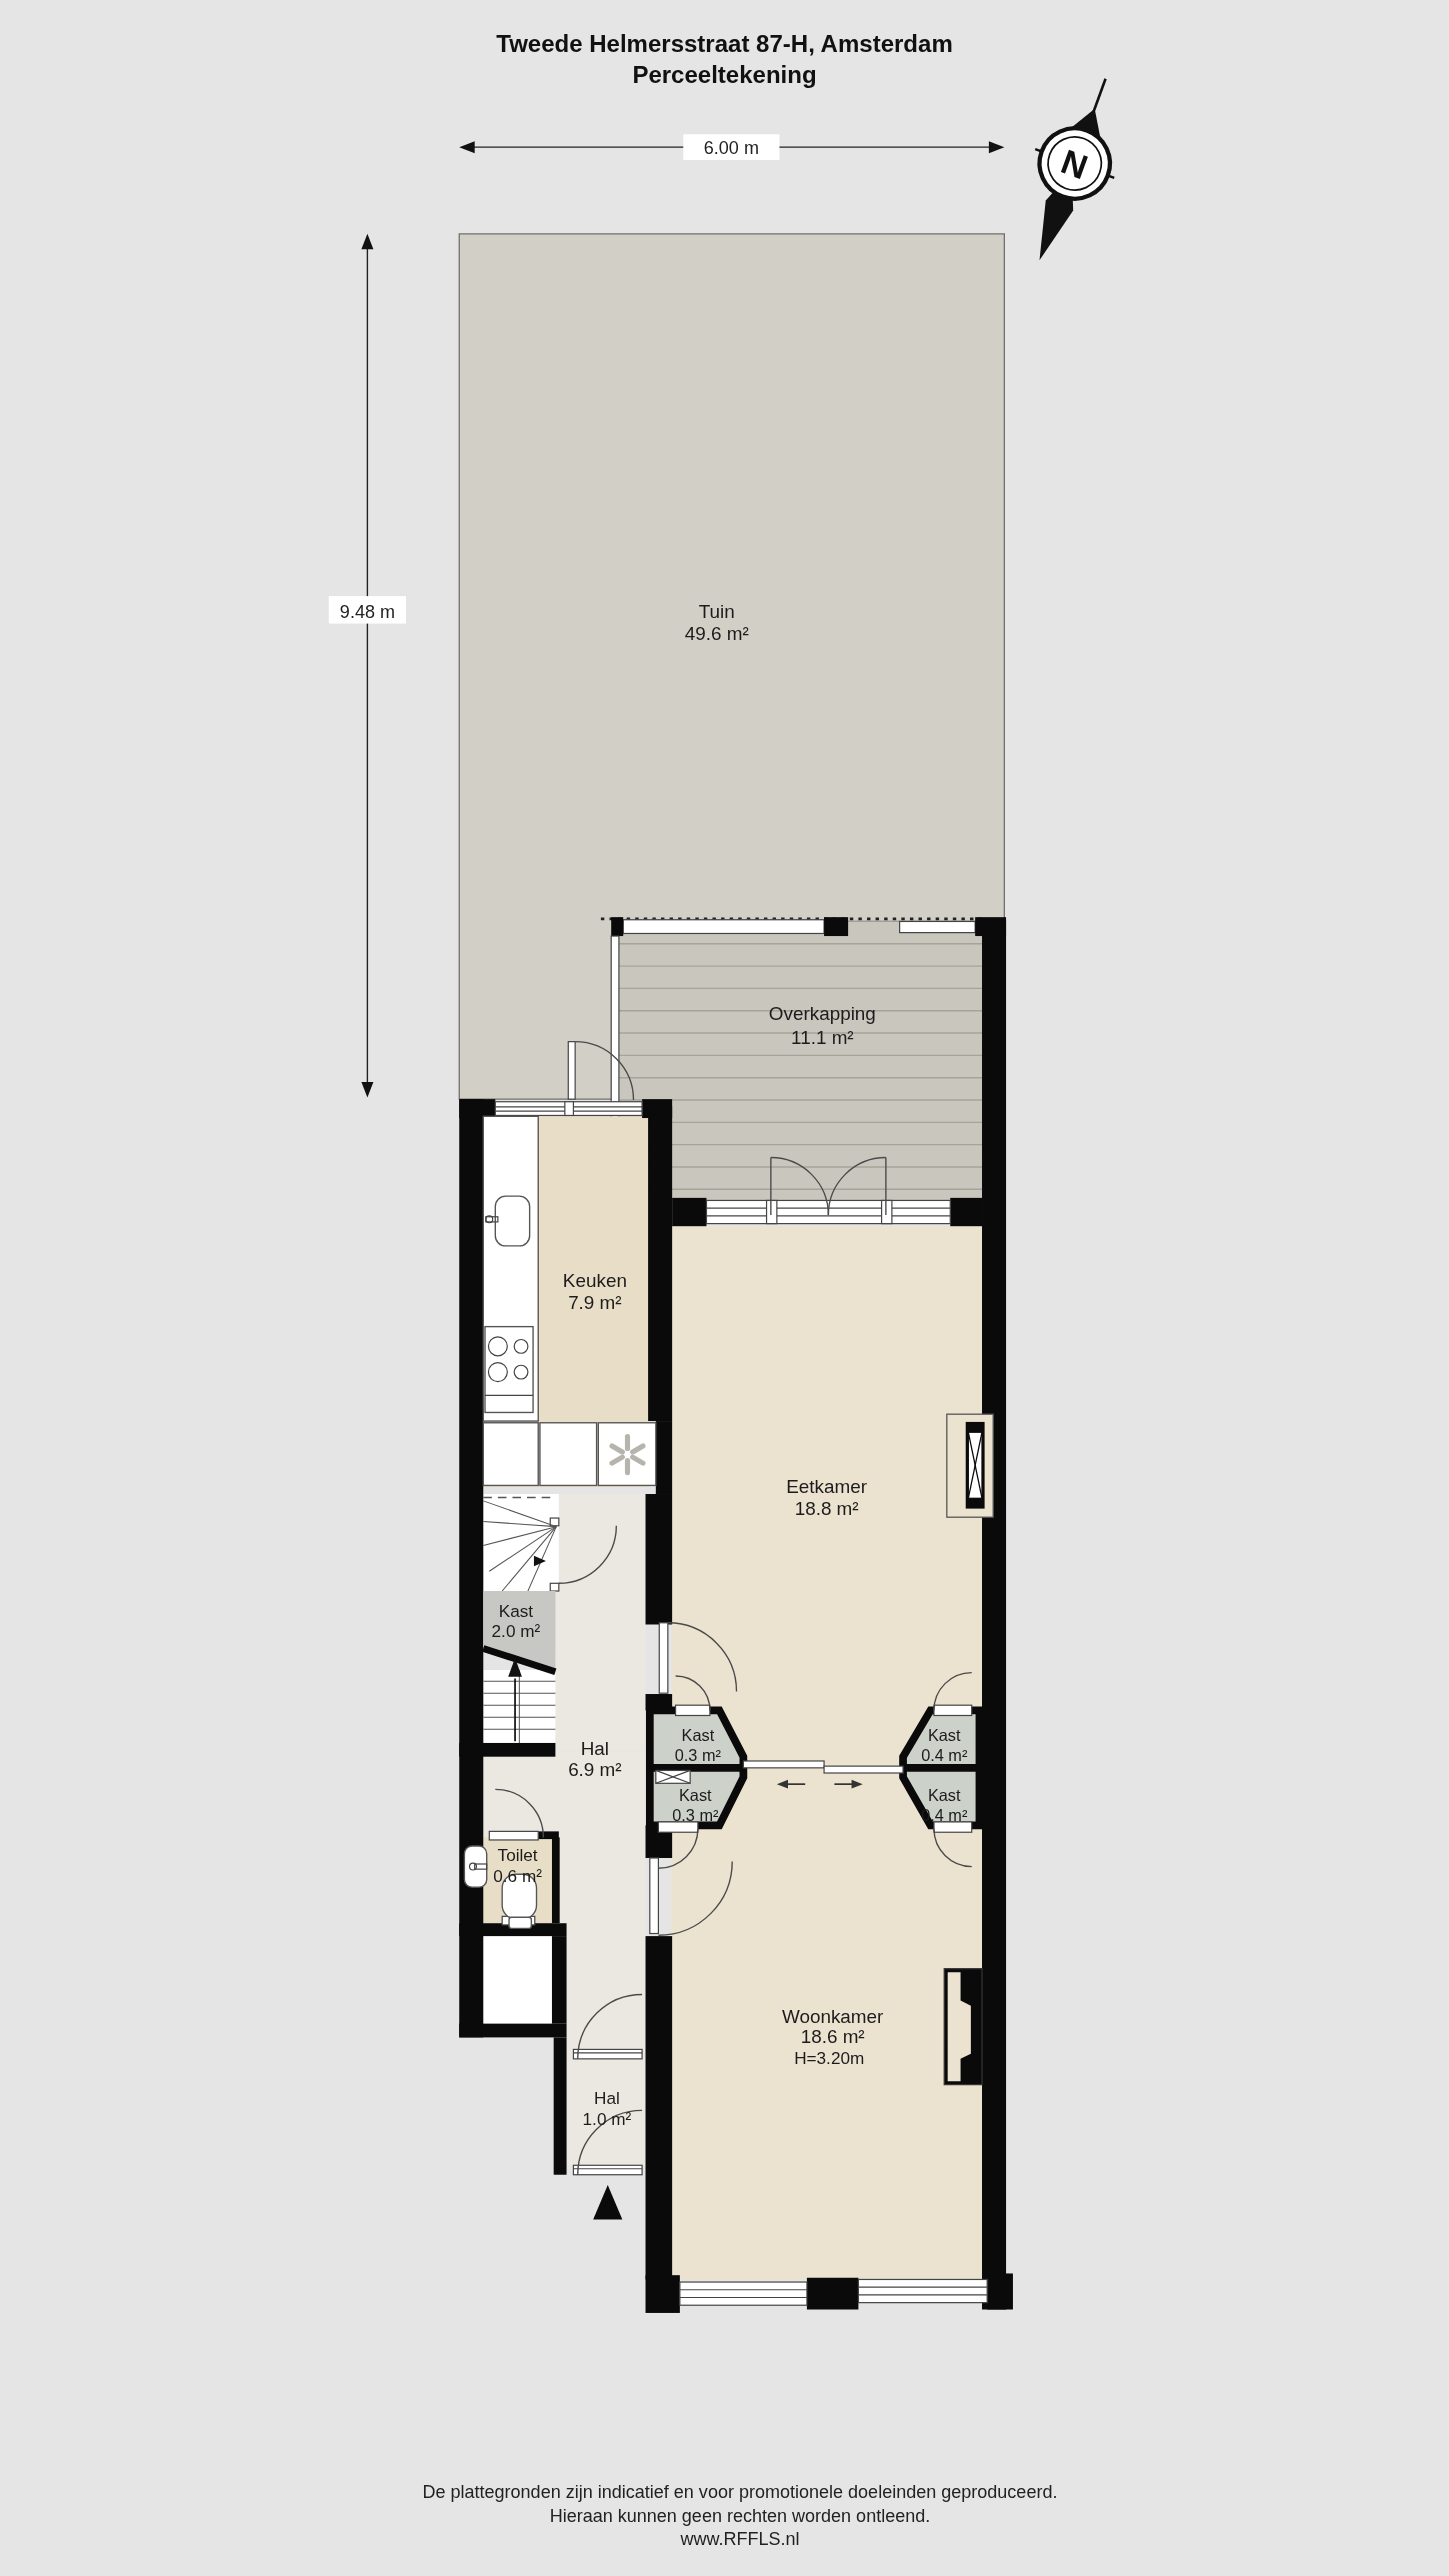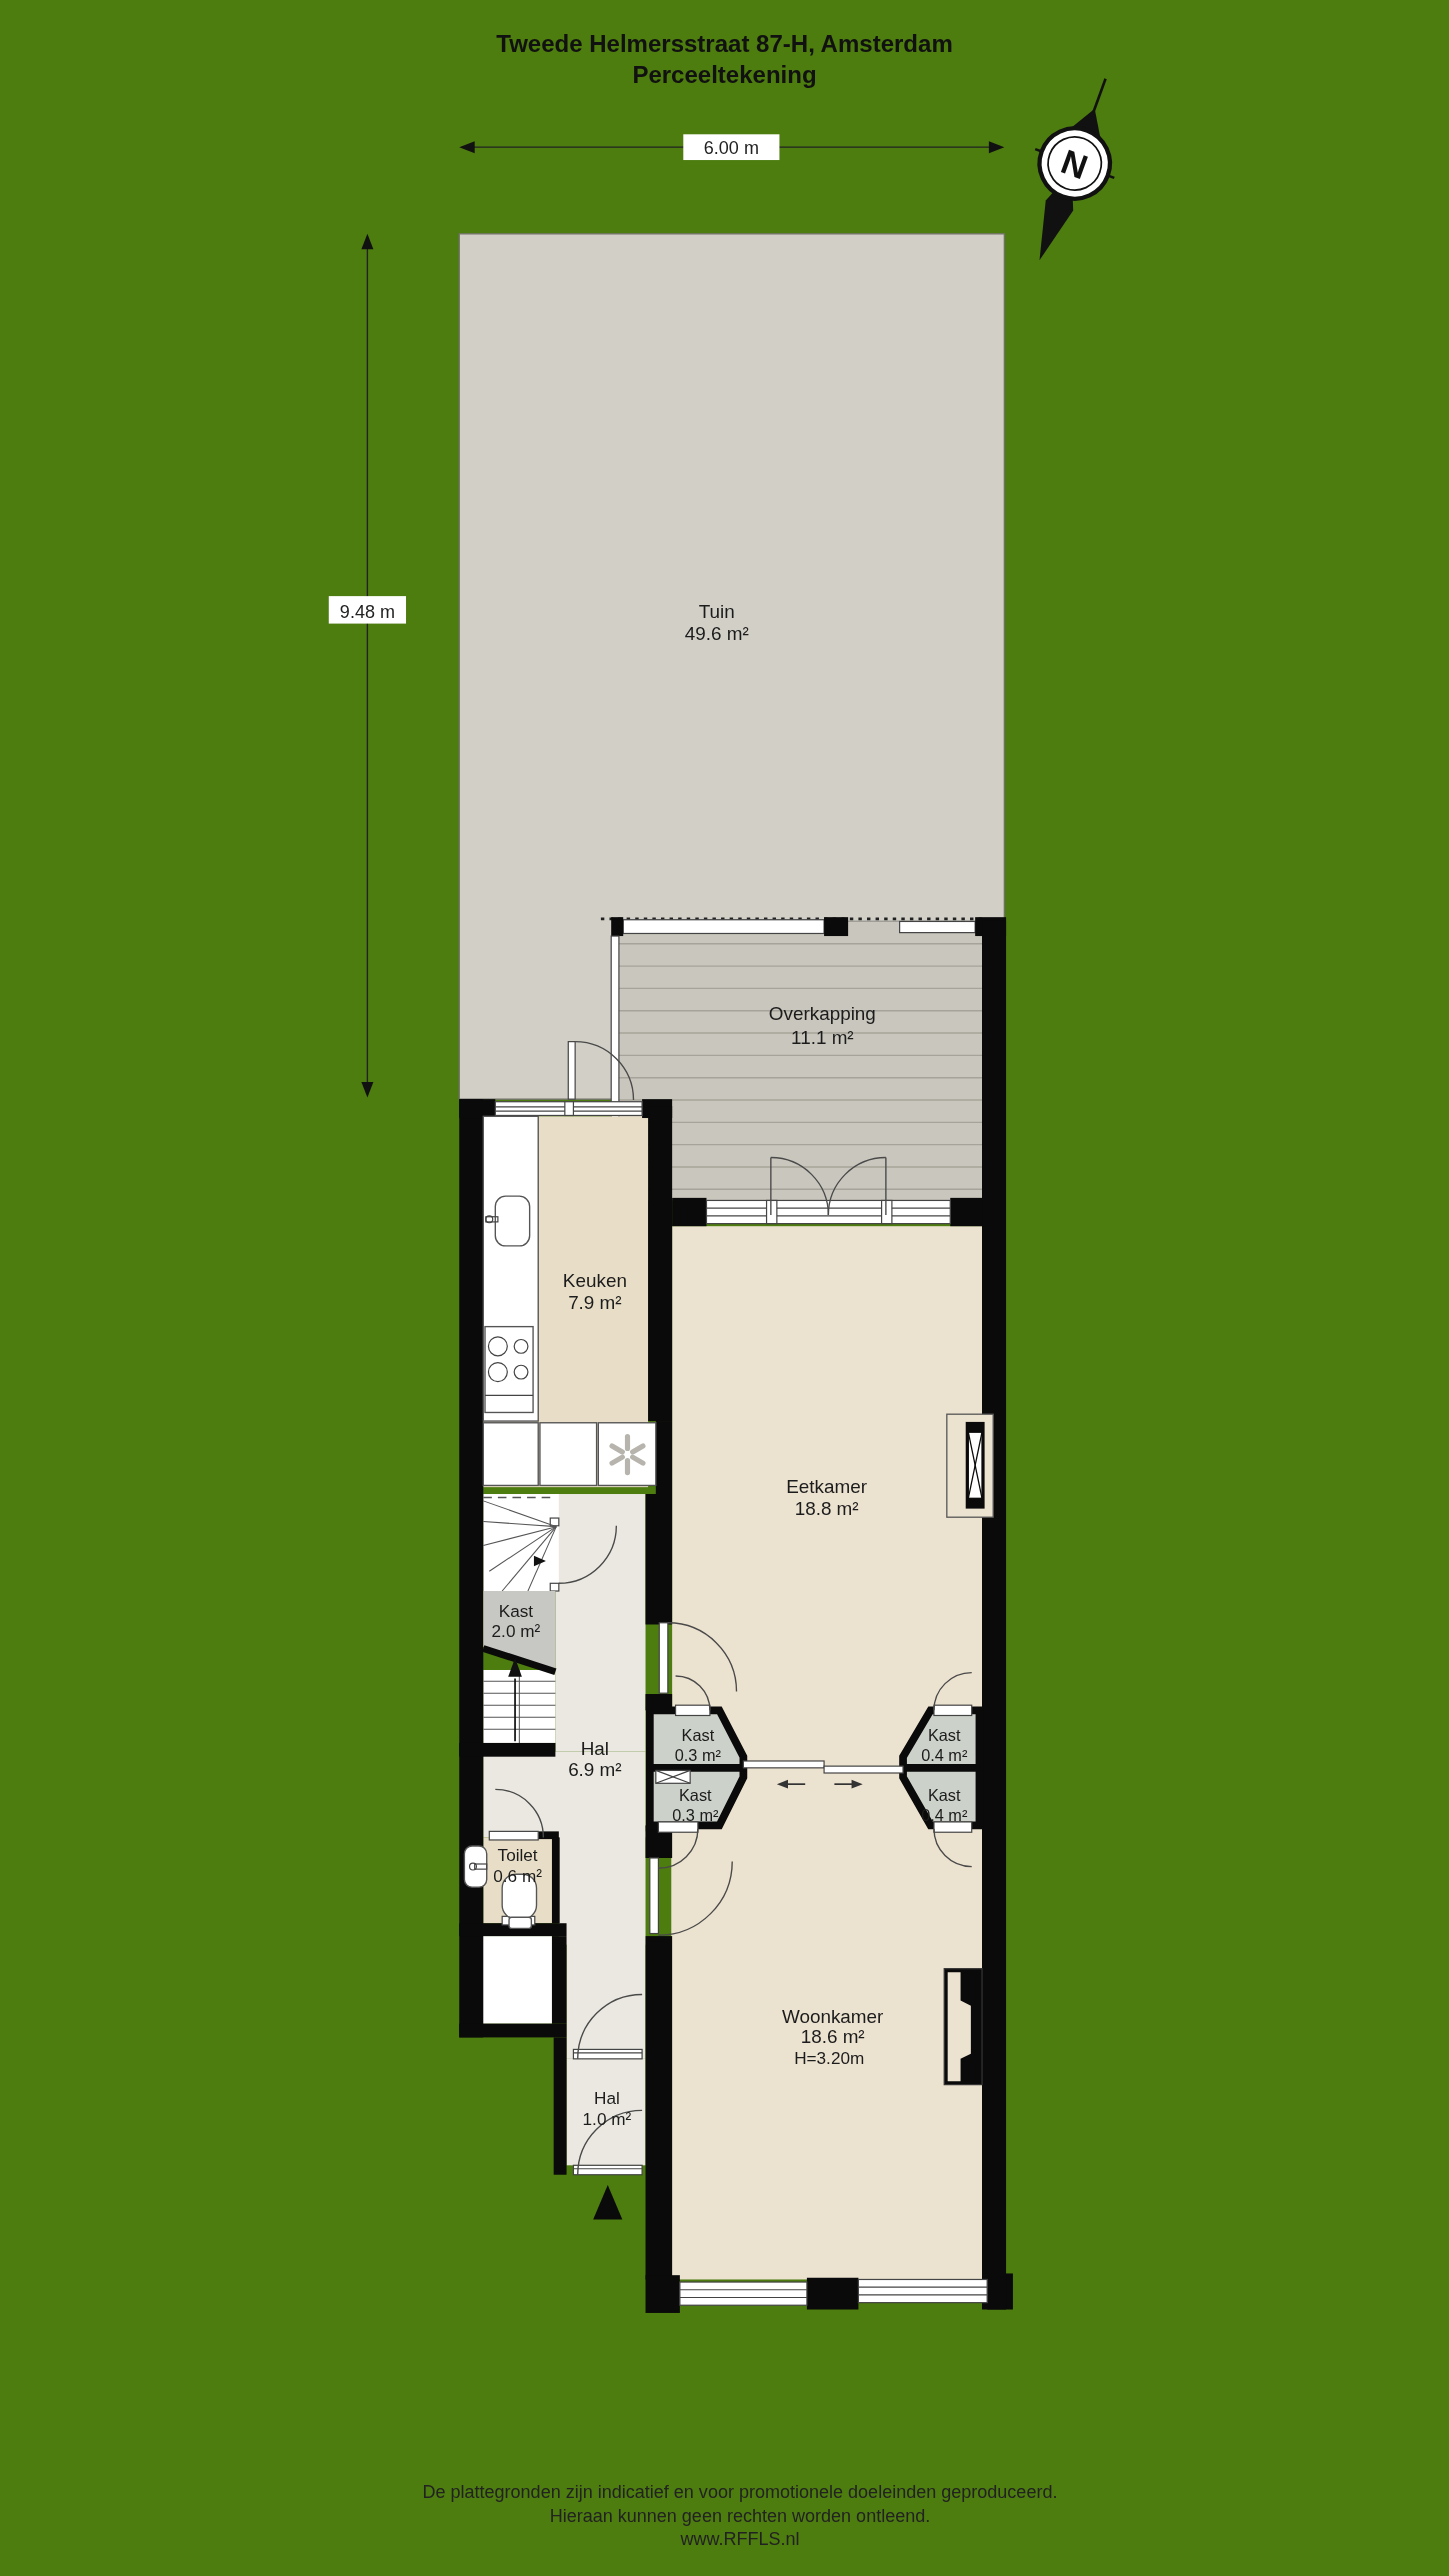--- a/index.html
+++ b/index.html
@@ -1,16 +1,16 @@
 <!DOCTYPE html>
 <html style="font-size:13.7px"><head>
 <meta charset="utf-8">
 <style>
   html,body{margin:0;padding:0;background:#ffffff;}
-  .canvas{position:relative;width:1449px;height:2576px;background:#4d7c0f;overflow:hidden;text-decoration:underline;}
+  .canvas{position:relative;width:1449px;height:2576px;background:#e5e5e5;overflow:hidden;text-decoration:underline;}
   svg{font-family:"Liberation Sans", sans-serif;}
   .title{font-size:28px;font-weight:bold;fill:#111;text-anchor:middle;}
   .lbl{font-size:22px;fill:#1c1c1c;text-anchor:middle;}
   .lbl-sm{font-size:20px;fill:#1c1c1c;text-anchor:middle;}
   .lbl-xs{font-size:19px;fill:#1c1c1c;text-anchor:middle;}
   .dim{font-size:21px;fill:#222;text-anchor:middle;}
   .footer{font-size:21px;fill:#222;text-anchor:middle;}
   .wall{fill:#0a0a0a;}
   .win{fill:#ffffff;stroke:#444;stroke-width:1.4;}
   .thin{stroke:#444;stroke-width:1.4;fill:none;}

